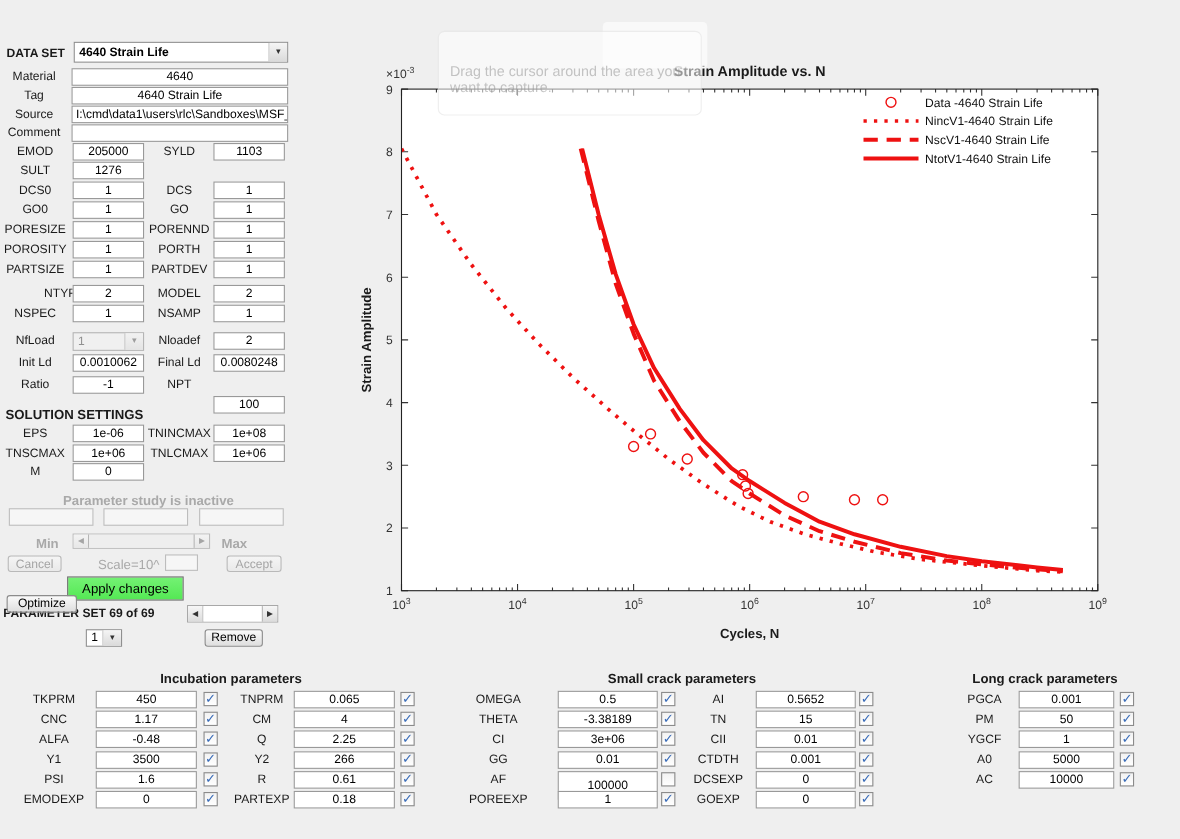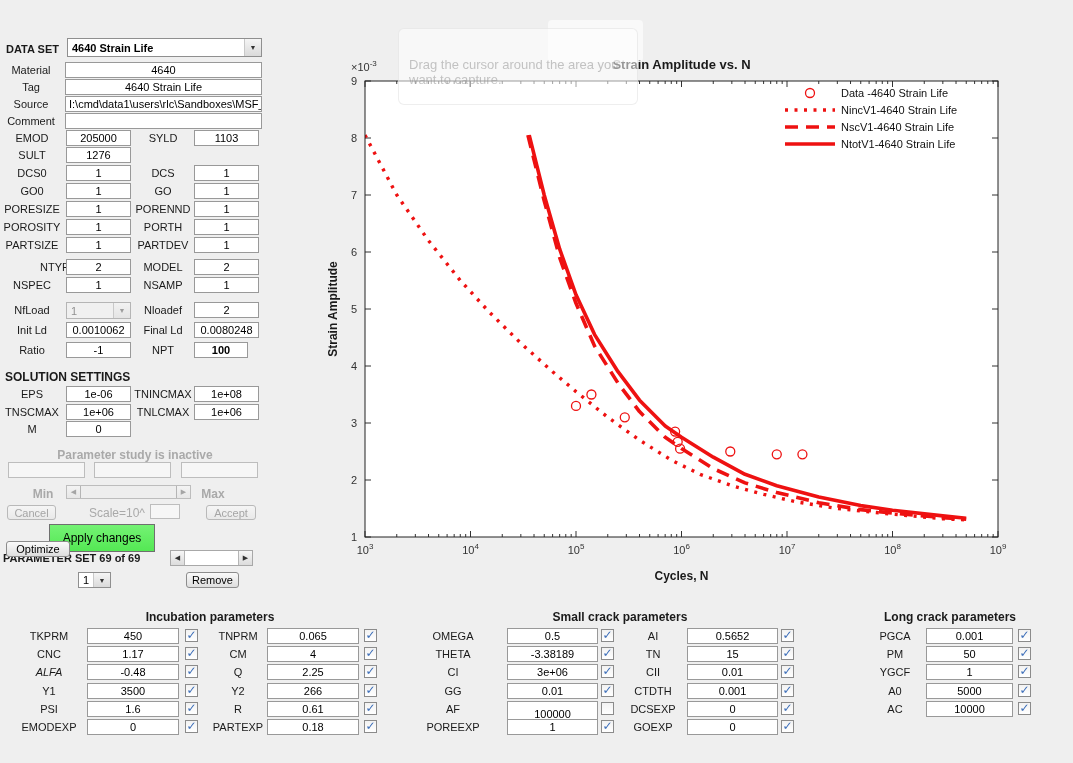--- a/index.html
+++ b/index.html
@@ -105,21 +105,21 @@
       </div>
       <div class="abs lbl" style="left: 133px; top: 304px; width: 60px;">Nloadef</div>
       <div class="abs fld" style="left: 194px; top: 302px; width: 65px; height: 16px;">2</div>
       <div class="abs lbl" style="left: 0px; top: 324px; width: 64px;">Init Ld</div>
       <div class="abs fld" style="left: 66px; top: 322px; width: 65px; height: 16px;">0.0010062</div>
       <div class="abs lbl" style="left: 133px; top: 324px; width: 60px;">Final Ld</div>
       <div class="abs fld" style="left: 194px; top: 322px; width: 65px; height: 16px;">0.0080248</div>
       <div class="abs lbl" style="left: 0px; top: 344px; width: 64px;">Ratio</div>
       <div class="abs fld" style="left: 66px; top: 342px; width: 65px; height: 16px;">-1</div>
       <div class="abs lbl" style="left: 133px; top: 344px; width: 60px;">NPT</div>
-      <div class="abs fld" style="left: 194px; top: 342px; width: 54px; height: 16px; font-weight: bold;">100</div>
+      <div class="abs fld" style="left: 194px; top: 360px; width: 65px; height: 16px;">100</div>
       <div class="abs lbl" style="left: 0px; top: 388px; width: 64px;">EPS</div>
       <div class="abs fld" style="left: 66px; top: 386px; width: 65px; height: 16px;">1e-06</div>
       <div class="abs lbl" style="left: 133px; top: 388px; width: 60px;">TNINCMAX</div>
       <div class="abs fld" style="left: 194px; top: 386px; width: 65px; height: 16px;">1e+08</div>
       <div class="abs lbl" style="left: 0px; top: 406px; width: 64px;">TNSCMAX</div>
       <div class="abs fld" style="left: 66px; top: 404px; width: 65px; height: 16px;">1e+06</div>
       <div class="abs lbl" style="left: 133px; top: 406px; width: 60px;">TNLCMAX</div>
       <div class="abs fld" style="left: 194px; top: 404px; width: 65px; height: 16px;">1e+06</div>
       <div class="abs lbl" style="left: 0px; top: 423px; width: 64px;">M</div>
       <div class="abs fld" style="left: 66px; top: 421px; width: 65px; height: 16px;">0</div>
@@ -135,21 +135,21 @@
   <div class="abs slider disab" style="left:66px;top:485px;width:125px;height:14px;">
     <span class="sarrow l">◀</span>
     <span class="strack"></span>
     <span class="sarrow r">▶</span>
   </div>
   <div class="abs lbl gray bold" style="left:197px;top:487px;width:32px;font-size:12px;">Max</div>
   <div class="abs btn disabled" style="left:7px;top:505px;width:49px;height:15px;">Cancel</div>
   <div class="abs lbl gray" style="left:86px;top:506px;width:62px;font-size:12px;">Scale=10^</div>
   <div class="abs fld disab" style="left:150px;top:504px;width:30px;height:15px;"></div>
   <div class="abs btn disabled" style="left:206px;top:505px;width:50px;height:15px;">Accept</div>
-  <div class="abs applybtn" style="left:49px;top:524px;width:106px;height:28px;">Apply changes</div>
+  <div class="abs applybtn" style="left:61px;top:524px;width:106px;height:22px;">Apply changes</div>
 
   <div class="abs lbl bold" style="left:3px;top:552px;width:150px;text-align:left;">PARAMETER SET 69 of 69</div>
   <div class="abs slider" style="left:170px;top:550px;width:83px;height:16px;">
     <span class="sarrow l">◀</span>
     <span class="strack"></span>
     <span class="sarrow r">▶</span>
   </div>
   <div class="abs btn" style="left:6px;top:541px;width:64px;height:16px;">Optimize</div>
   <div class="abs dd" style="left:78px;top:572px;width:33px;height:16px;">
     <span class="ddtxt">1</span>
@@ -351,21 +351,21 @@
       <div class="abs cb" style="left: 185px; top: 629px;">✓</div>
       <div class="abs lbl" style="left: 207px; top: 630px; width: 62px;">TNPRM</div>
       <div class="abs fld" style="left: 267px; top: 628px; width: 92px; height: 16px;">0.065</div>
       <div class="abs cb" style="left: 364px; top: 629px;">✓</div>
       <div class="abs lbl" style="left: 18px; top: 648px; width: 62px;">CNC</div>
       <div class="abs fld" style="left: 87px; top: 646px; width: 92px; height: 16px;">1.17</div>
       <div class="abs cb" style="left: 185px; top: 647px;">✓</div>
       <div class="abs lbl" style="left: 207px; top: 648px; width: 62px;">CM</div>
       <div class="abs fld" style="left: 267px; top: 646px; width: 92px; height: 16px;">4</div>
       <div class="abs cb" style="left: 364px; top: 647px;">✓</div>
-      <div class="abs lbl" style="left: 18px; top: 666px; width: 62px; font-style: italic;">ALFA</div>
+      <div class="abs lbl" style="left: 18px; top: 666px; width: 62px;">ALFA</div>
       <div class="abs fld" style="left: 87px; top: 664px; width: 92px; height: 16px;">-0.48</div>
       <div class="abs cb" style="left: 185px; top: 665px;">✓</div>
       <div class="abs lbl" style="left: 207px; top: 666px; width: 62px;">Q</div>
       <div class="abs fld" style="left: 267px; top: 664px; width: 92px; height: 16px;">2.25</div>
       <div class="abs cb" style="left: 364px; top: 665px;">✓</div>
       <div class="abs lbl" style="left: 18px; top: 685px; width: 62px;">Y1</div>
       <div class="abs fld" style="left: 87px; top: 683px; width: 92px; height: 16px;">3500</div>
       <div class="abs cb" style="left: 185px; top: 684px;">✓</div>
       <div class="abs lbl" style="left: 207px; top: 685px; width: 62px;">Y2</div>
       <div class="abs fld" style="left: 267px; top: 683px; width: 92px; height: 16px;">266</div>

